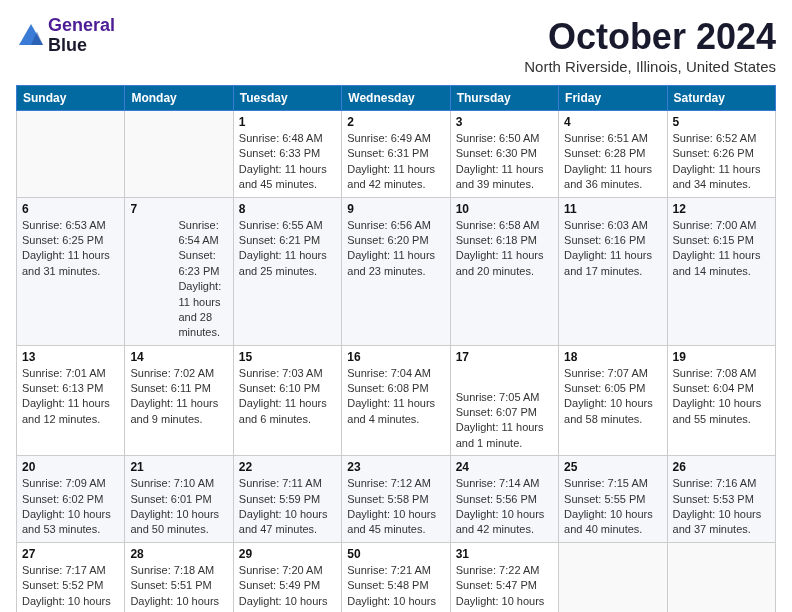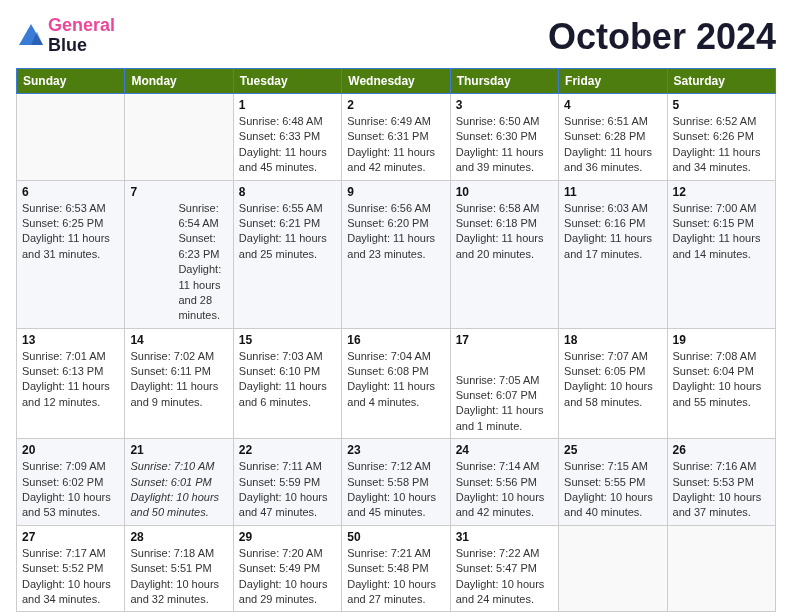--- a/index.html
+++ b/index.html
@@ -20,21 +20,21 @@
       display: flex;
       align-items: center;
     }
     .logo-text {
       font-size: 18px;
       font-weight: bold;
       color: #1a1a2e;
       line-height: 1.1;
     }
     .logo-text span {
-      color: #ec4899;
+      color: #4c1d95;
     }
     .logo-icon {
       width: 30px;
       height: 30px;
       margin-right: 2px;
     }
     .title-area {
       text-align: right;
     }
     .main-title {
@@ -45,21 +45,21 @@
     .subtitle {
       font-size: 15px;
       color: #333;
     }
     .calendar {
       width: 100%;
       border-collapse: collapse;
       font-size: 11px;
     }
     .calendar th {
-      background: #4d7c0f;
+      background: #0369a1;
       color: white;
       padding: 5px 6px;
       text-align: left;
       font-size: 12px;
       font-weight: bold;
       border: 1px solid #3a7bd5;
     }
     .calendar td {
       vertical-align: top;
       border: 1px solid #ccc;
@@ -95,20 +95,21 @@
       <polygon points="20,4 36,32 4,32" fill="#3a7bd5"></polygon>
       <polygon points="28,14 36,32 20,32" fill="#1a4a9a" opacity="0.5"></polygon>
     </svg>
     <div class="logo-text">
       <div><span>General</span></div>
       <div>Blue</div>
     </div>
   </div>
   <div class="title-area">
     <div class="main-title">October 2024</div>
+    <div class="subtitle">North Riverside, Illinois, United States</div>
   </div>
 </div>
 
 <table class="calendar">
   <thead>
     <tr>
     <th>Sunday</th>
         <th>Monday</th>
         <th>Tuesday</th>
         <th>Wednesday</th>
@@ -242,21 +243,21 @@
       </tr>
       <tr>
         <td>
           <div class="day-number">20</div>
           <div class="day-info" style="white-space: pre-line;">Sunrise: 7:09 AM
 Sunset: 6:02 PM
 Daylight: 10 hours and 53 minutes.</div>
         </td>
         <td>
           <div class="day-number">21</div>
-          <div class="day-info" style="white-space: pre-line; font-style: italic;">Sunrise: 7:10 AM
+          <div class="day-info" style="white-space: pre-line;">Sunrise: 7:10 AM
 Sunset: 6:01 PM
 Daylight: 10 hours and 50 minutes.</div>
         </td>
         <td>
           <div class="day-number">22</div>
           <div class="day-info" style="white-space: pre-line;">Sunrise: 7:11 AM
 Sunset: 5:59 PM
 Daylight: 10 hours and 47 minutes.</div>
         </td>
         <td>

